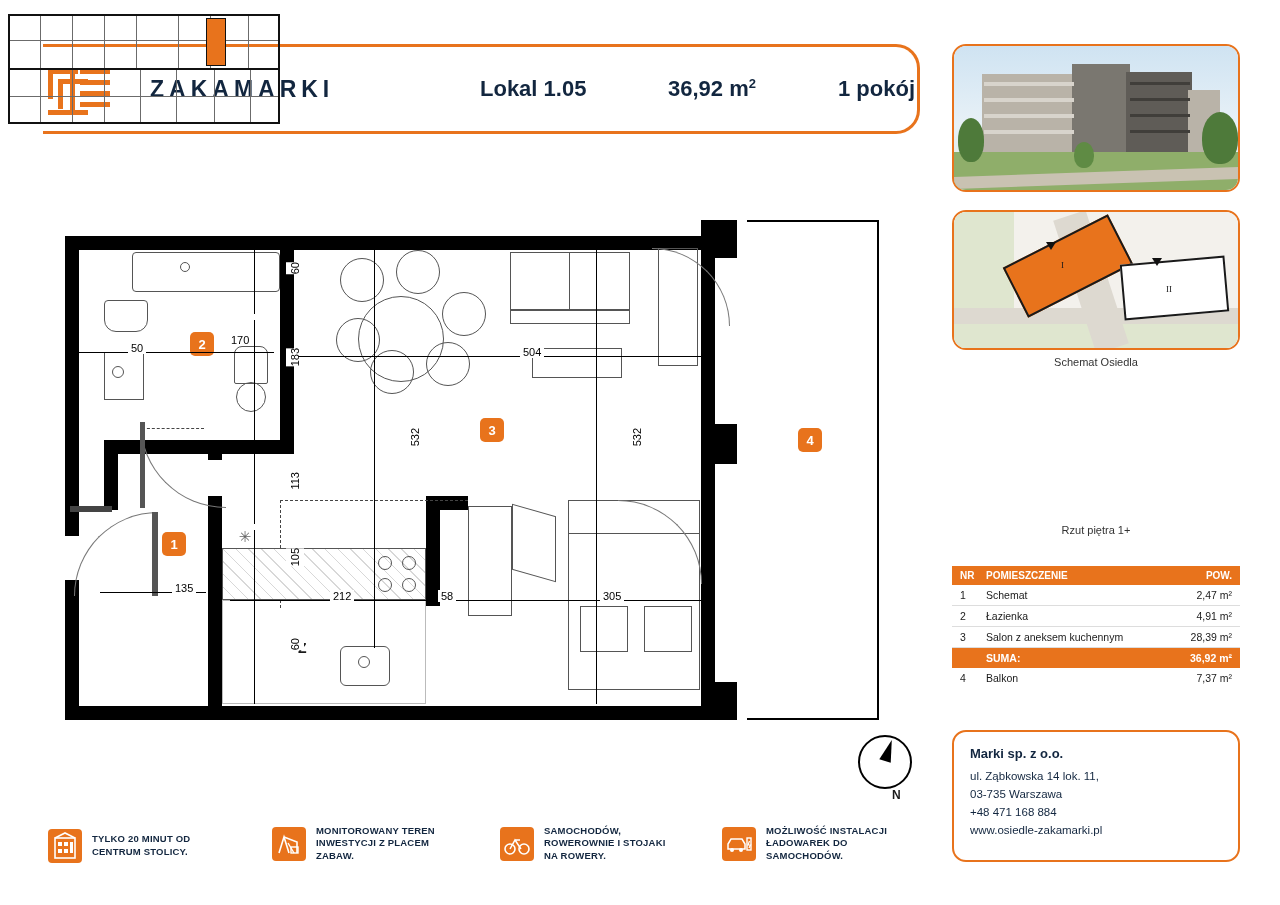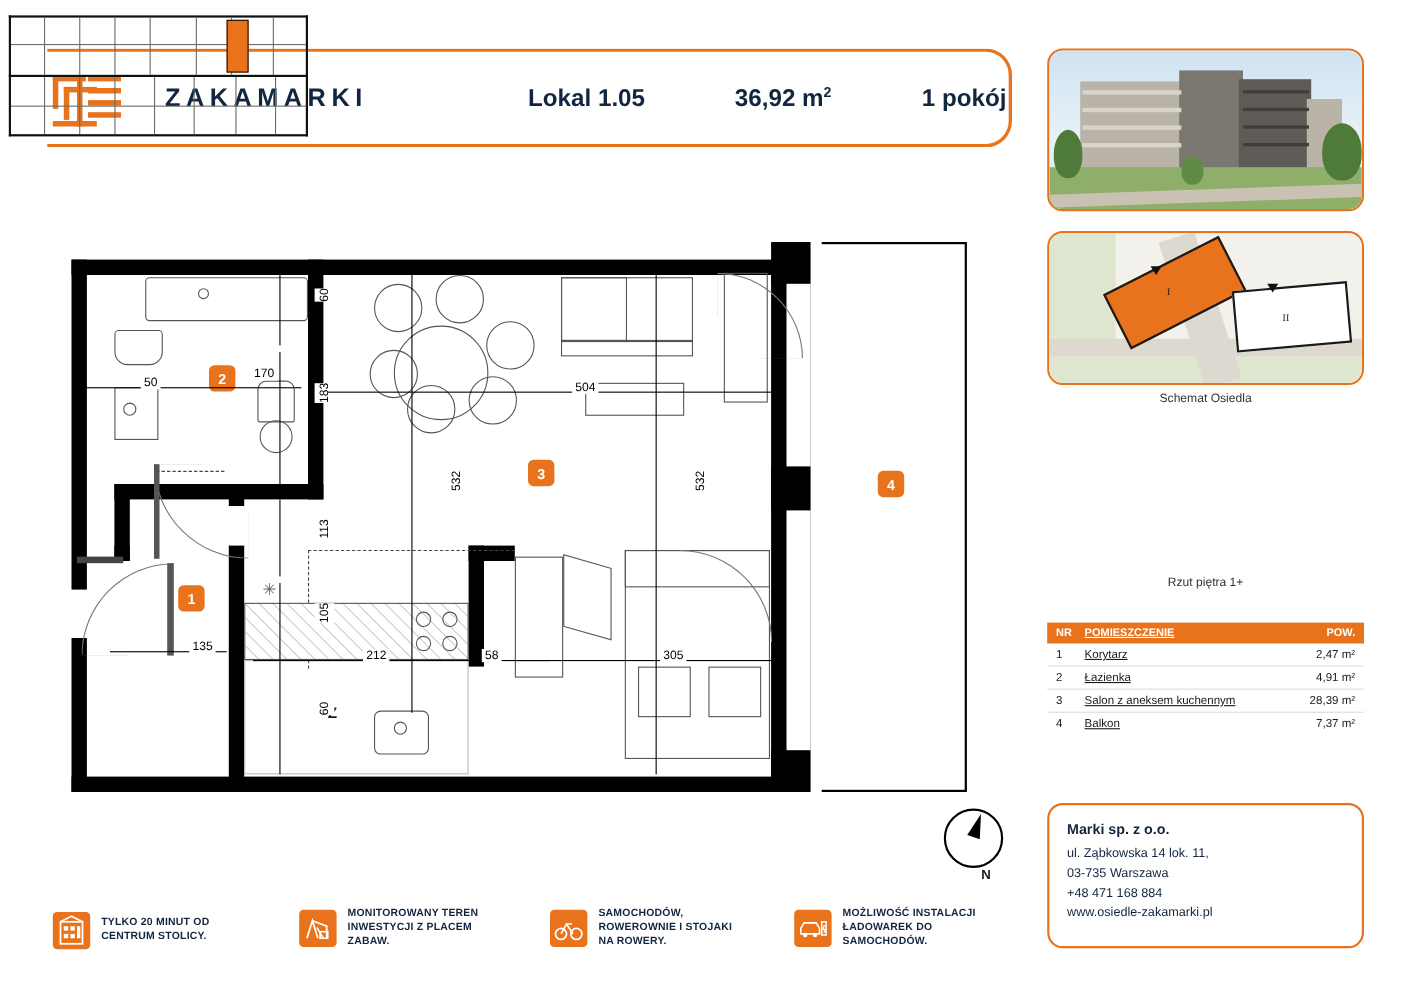--- a/index.html
+++ b/index.html
@@ -96,21 +96,21 @@
 
   
   .tbl { position:absolute; left:952px; top:566px; width:288px; font-size:10.5px; }
   .tbl-head {
     display:flex; background:#E8731C; color:#fff; font-weight:bold;
     padding:4px 8px; font-size:10px;
   }
   .tbl-row { display:flex; padding:4px 8px; border-bottom:1px solid #ddd; }
   .tbl-row.sum { background:#E8731C; color:#fff; font-weight:bold; border-bottom:none; }
   .c-nr { width:26px; flex:0 0 26px; }
-  .c-nm { flex:1 1 auto;text-decoration:underline; }
+  .c-nm { flex:1 1 auto; }
   .c-pw { width:62px; flex:0 0 62px; text-align:right; }
 
   
   .contact {
     position:absolute; left:952px; top:730px; width:288px; height:132px;
     border:2px solid #E8731C; border-radius:14px; padding:12px 16px;
     font-size:11.5px; line-height:1.55; color:#12263F;
   }
   .contact .co-name { font-weight:bold; font-size:13px; margin-bottom:4px; }
 
@@ -240,32 +240,37 @@
   <div class="floor-caption">Rzut piętra 1+</div>
 
   <div class="tbl">
     <div class="tbl-head">
       <div class="c-nr">NR</div>
       <div class="c-nm">POMIESZCZENIE</div>
       <div class="c-pw">POW.</div>
     </div>
     <div class="tbl-row">
       <div class="c-nr">1</div>
-      <div class="c-nm">Korytarz</div>
+      <div class="c-nm">Schemat</div>
       <div class="c-pw">2,47 m²</div>
     </div>
     <div class="tbl-row">
       <div class="c-nr">2</div>
       <div class="c-nm">Łazienka</div>
       <div class="c-pw">4,91 m²</div>
     </div>
     <div class="tbl-row">
       <div class="c-nr">3</div>
       <div class="c-nm">Salon z aneksem kuchennym</div>
       <div class="c-pw">28,39 m²</div>
+    </div>
+    <div class="tbl-row sum">
+      <div class="c-nr"></div>
+      <div class="c-nm">SUMA:</div>
+      <div class="c-pw">36,92 m²</div>
     </div>
     <div class="tbl-row" style="border-bottom:none;">
       <div class="c-nr">4</div>
       <div class="c-nm">Balkon</div>
       <div class="c-pw">7,37 m²</div>
     </div>
   </div>
 
   <div class="contact">
     <div class="co-name">Marki sp. z o.o.</div>

